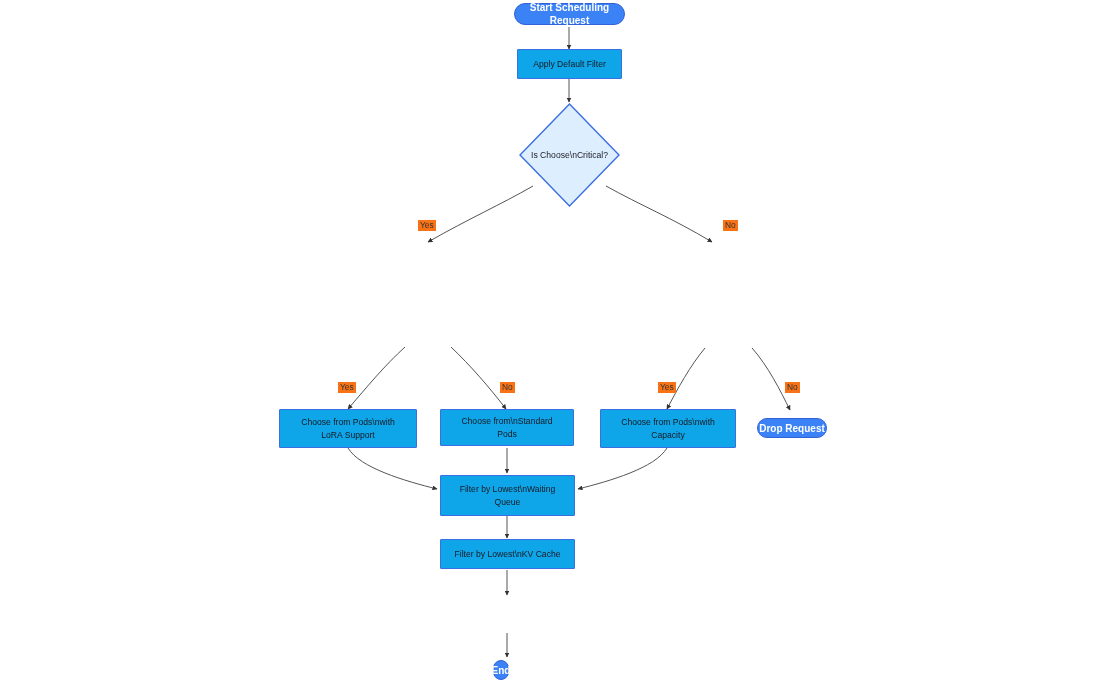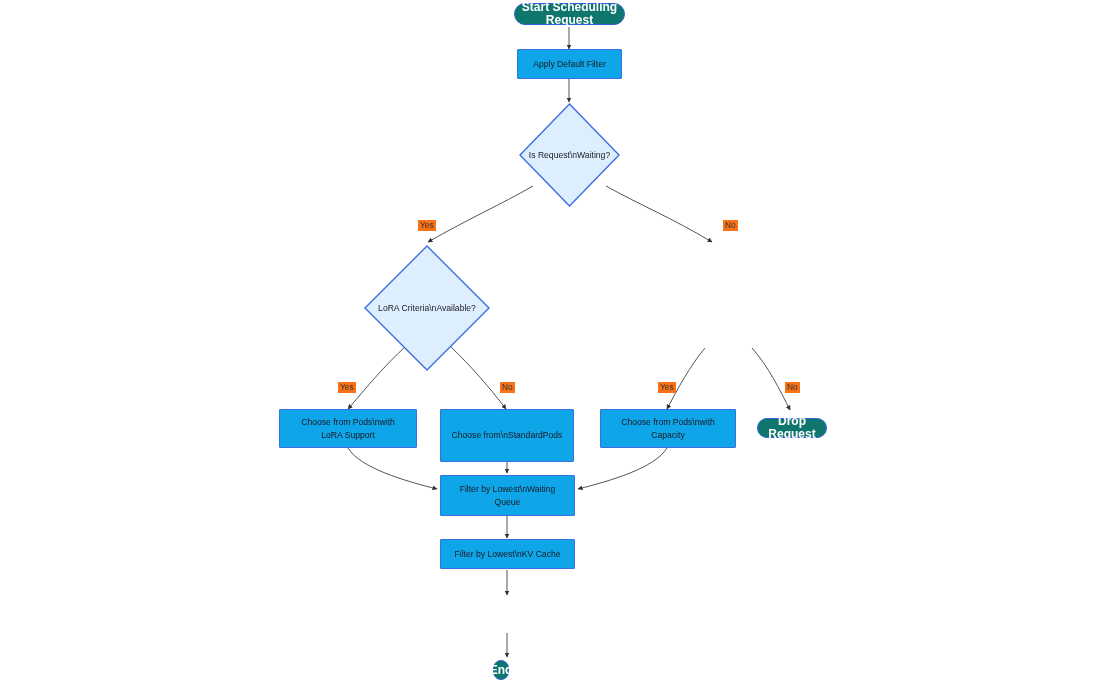--- a/index.html
+++ b/index.html
@@ -36,26 +36,26 @@
     font-size: 8.6px;
     line-height: 13px;
     z-index: 3;
   }
   .node.rect {
     border: 1.2px solid #3b6ee0;
     background: #0ea5e9;
     border-radius: 1px;
   }
   .node.terminal {
-    background: #0f766e;
+    background: #3b82f6;
     border: 1.2px solid #3361d8;
     border-radius: 999px;
     color: #ffffff;
     font-weight: bold;
-    font-size: 12px;
+    font-size: 10px;
   }
   .node.diamond {
     background: transparent;
     border: none;
   }
   .node.diamond .dshape {
     position: absolute;
     left: 0; top: 0;
     width: 100%; height: 100%;
   }
@@ -110,37 +110,31 @@
   </div>
 
   <div class="node rect" style="left:517px; top:49px; width:105px; height:30px;">
     <span>Apply Default Filter</span>
   </div>
 
   <div class="node diamond" style="left:519px; top:103px; width:101px; height:104px;">
     <svg class="dshape" viewBox="0 0 101 104" preserveAspectRatio="none">
       <polygon points="50.5,1 100,52 50.5,103 1,52" fill="#ddeeff" stroke="#3b6ee0" stroke-width="1.4"></polygon>
     </svg>
-    <span class="dlabel">Is Request\nWaiting?</span>
+    <span class="dlabel">Is Choose\nCritical?</span>
   </div>
 
-  <div class="node diamond" style="left:364px; top:245px; width:126px; height:126px;">
-    <svg class="dshape" viewBox="0 0 126 126" preserveAspectRatio="none">
-      <polygon points="63,1 125,63 63,125 1,63" fill="#ddeeff" stroke="#3b6ee0" stroke-width="1.4"></polygon>
-    </svg>
-    <span class="dlabel">LoRA Criteria\nAvailable?</span>
-  </div>
 
 
   <div class="node rect" style="left:279px; top:409px; width:138px; height:39px; flex-direction:column;">
     <span class="nline">Choose from Pods\nwith</span>
     <span class="nline">LoRA Support</span>
   </div>
 
-  <div class="node rect" style="left:440px; top:409px; width:134px; height:53px; flex-direction:row;justify-content:center;">
+  <div class="node rect" style="left:440px; top:409px; width:134px; height:37px; flex-direction:column;justify-content:center;">
     <span class="nline">Choose from\nStandard</span>
     <span class="nline">Pods</span>
   </div>
 
   <div class="node rect" style="left:600px; top:409px; width:136px; height:39px; flex-direction:column;">
     <span class="nline">Choose from Pods\nwith</span>
     <span class="nline">Capacity</span>
   </div>
 
   <div class="node terminal" style="left:757px; top:418px; width:70px; height:20px;">

